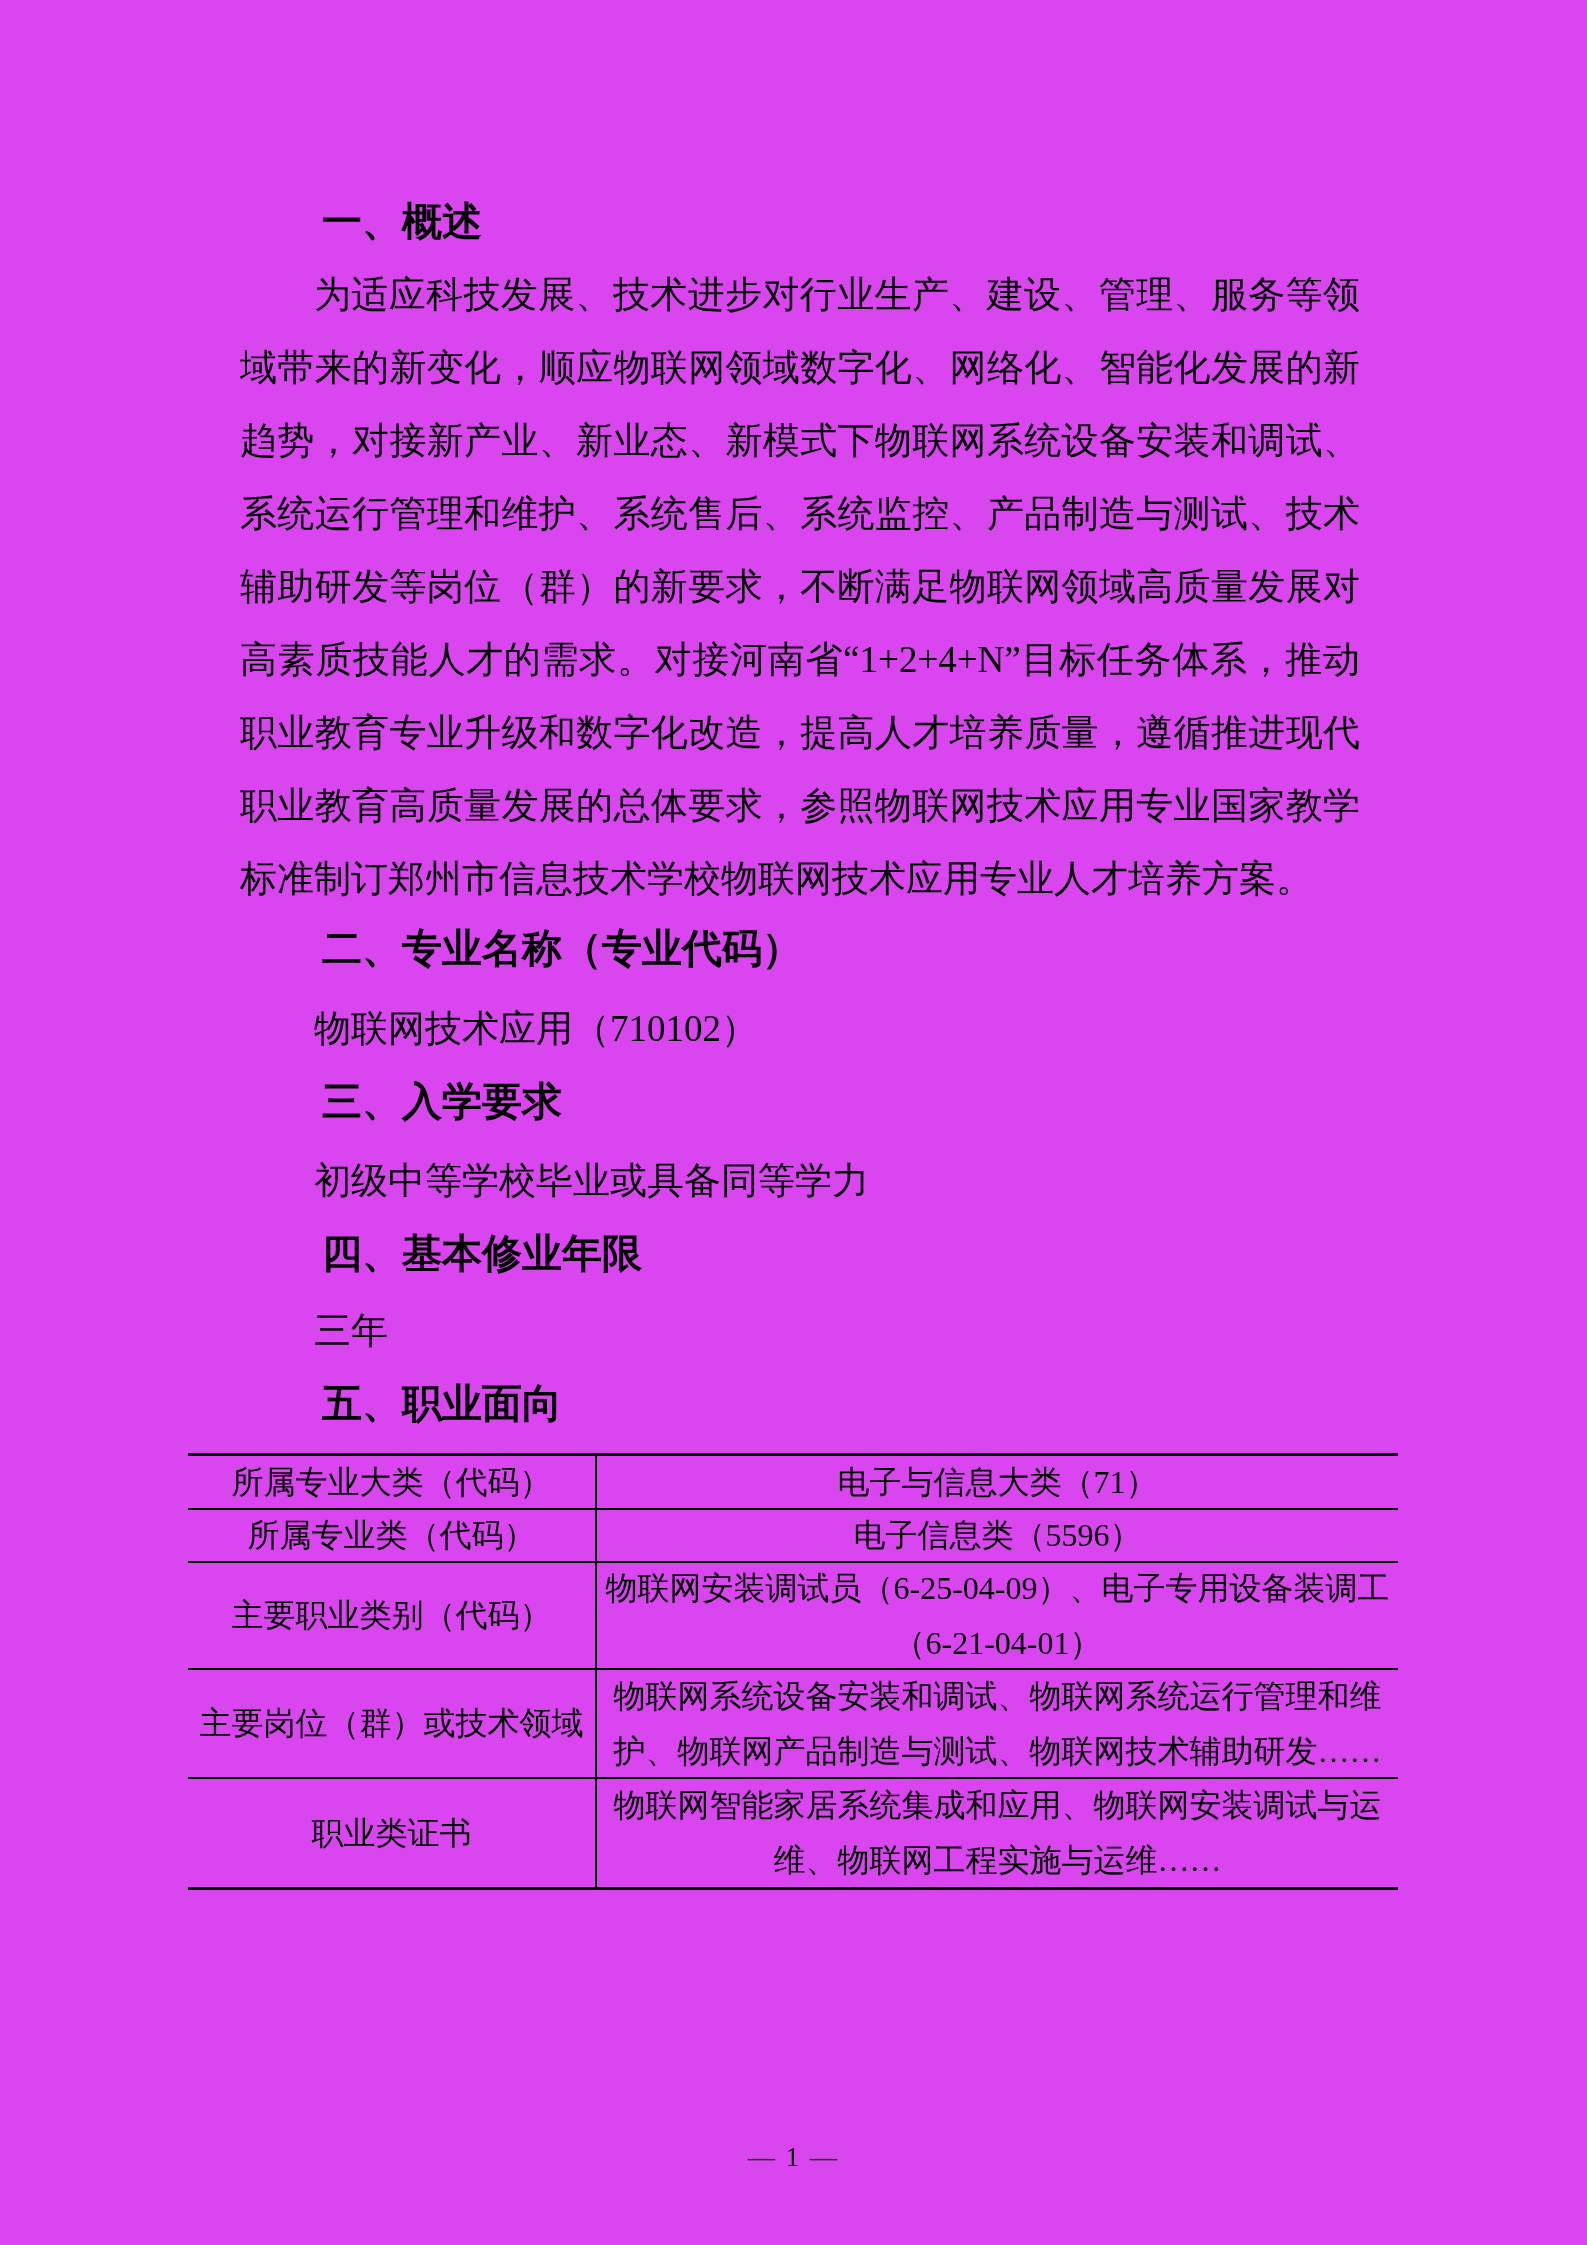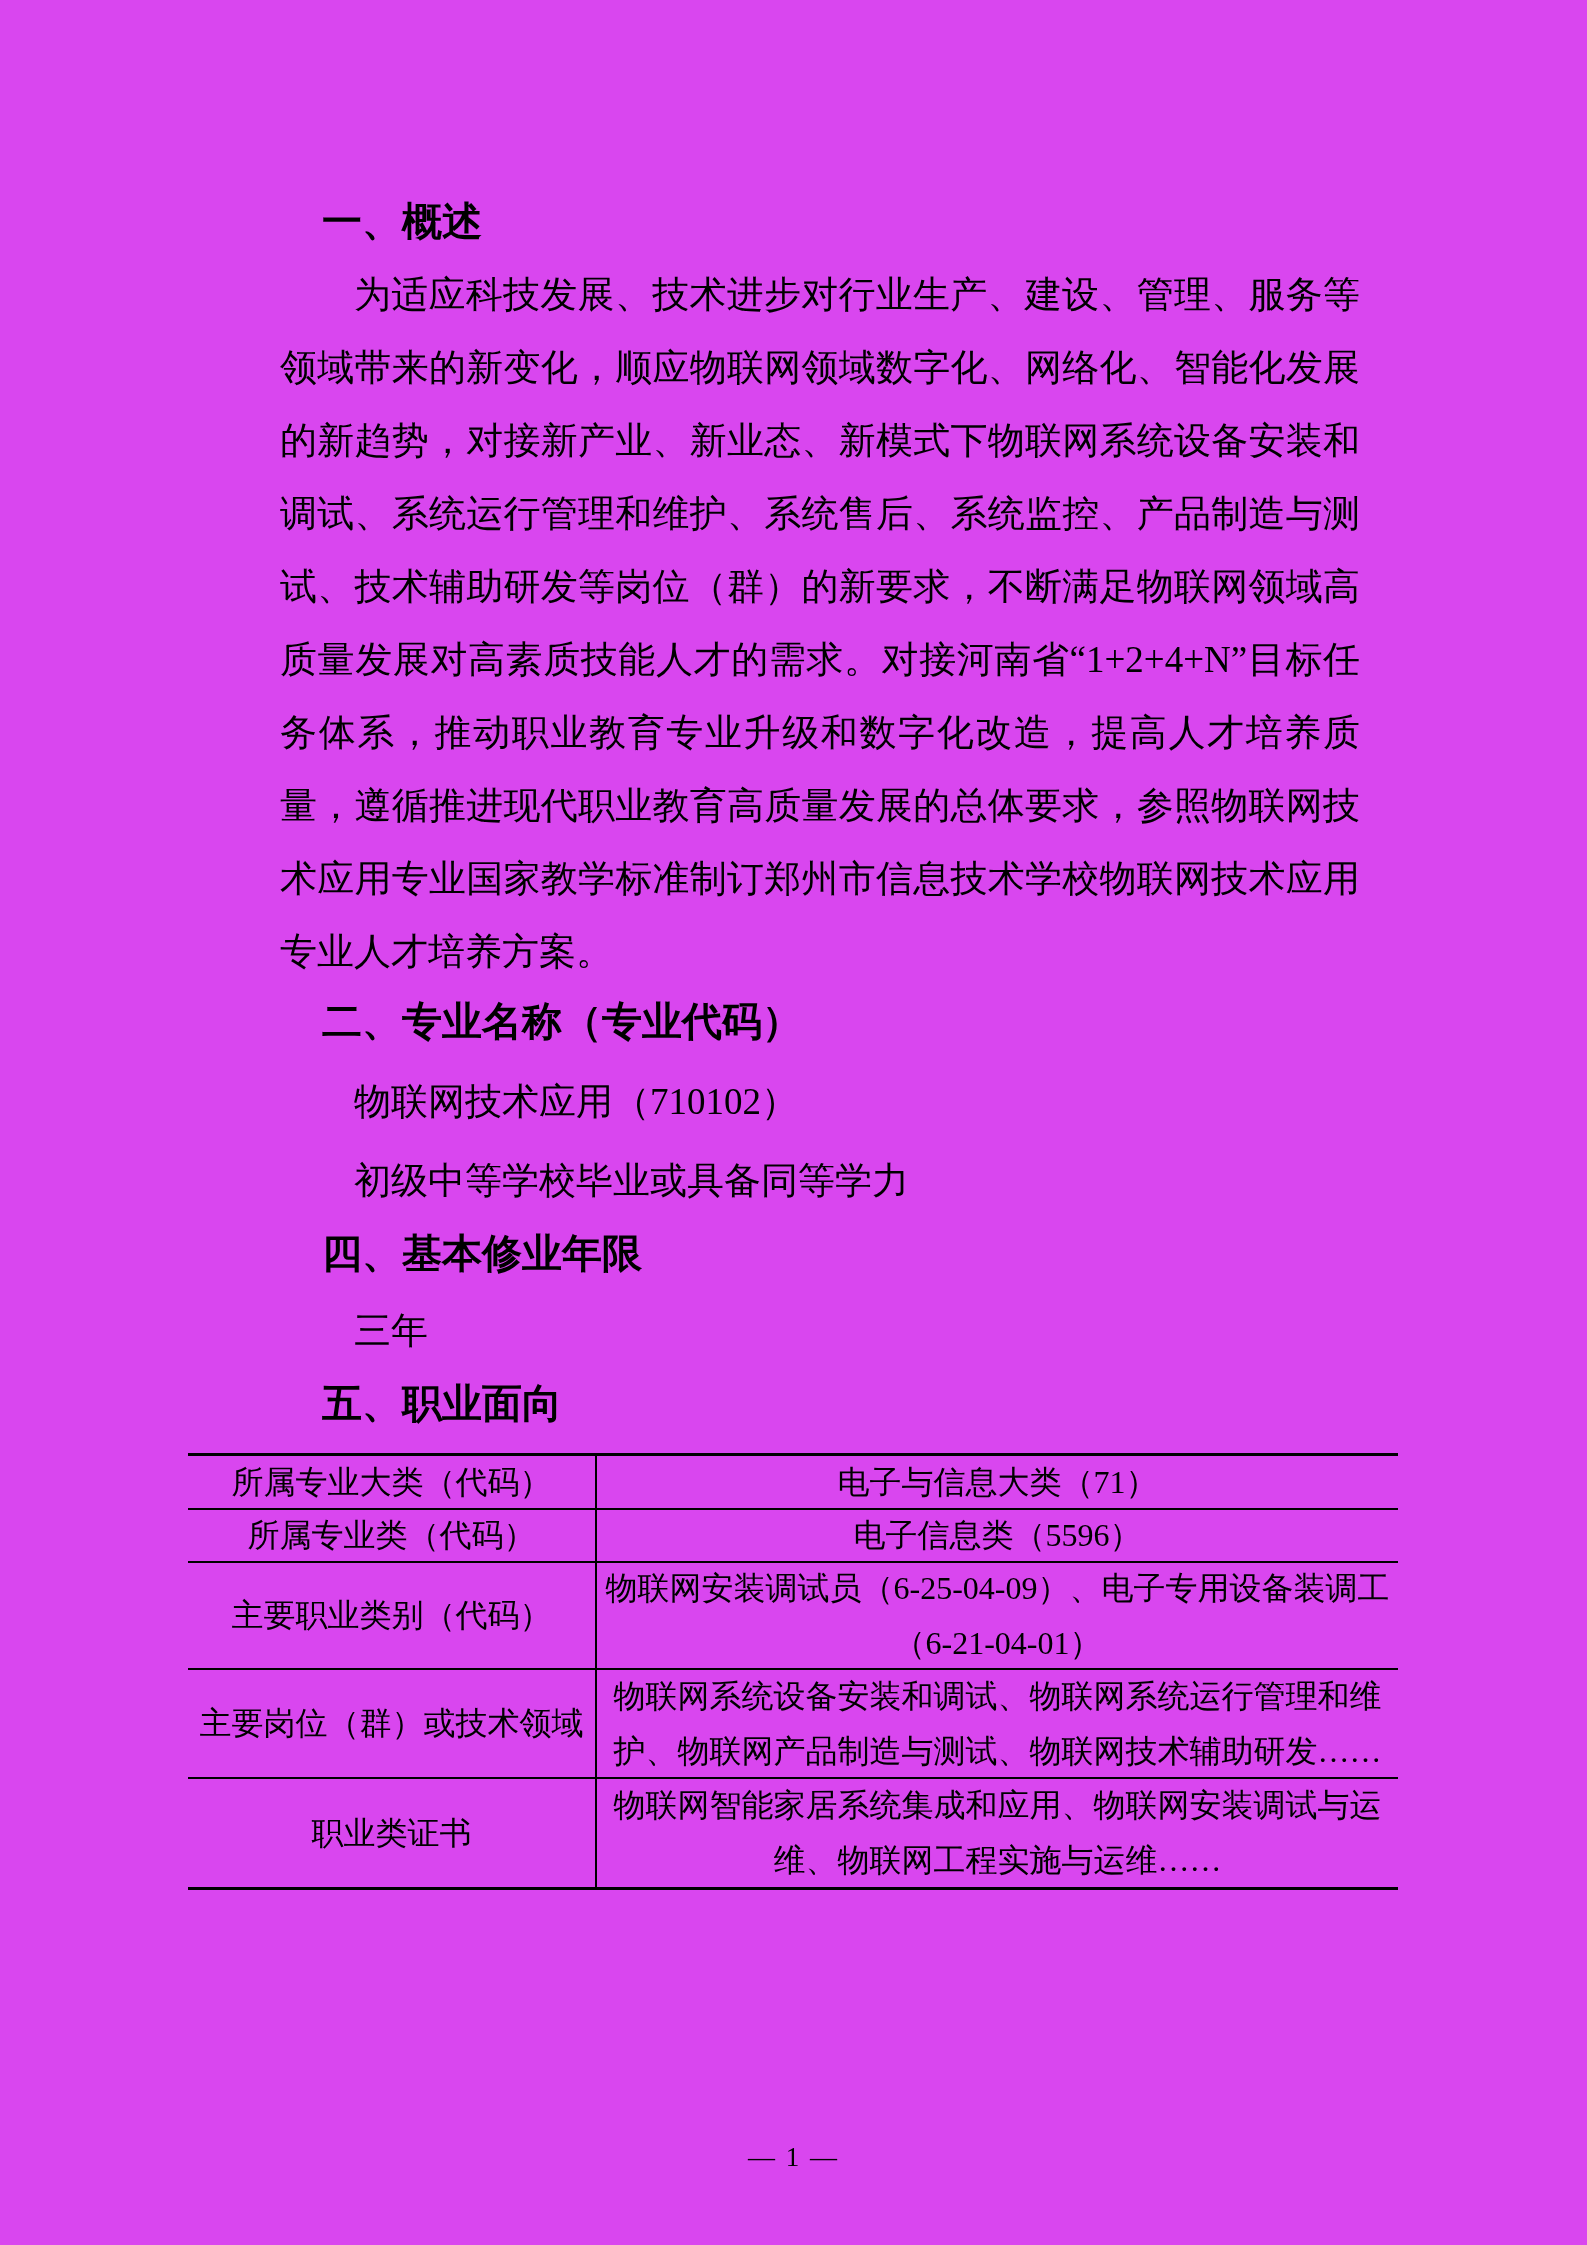--- a/index.html
+++ b/index.html
@@ -24,21 +24,20 @@
     text-indent: 82px;
     white-space: nowrap;
   }
   .body-text {
     font-size: 37px;
     line-height: 73px;
     text-indent: 74px;
     text-align: justify;
     text-justify: inter-ideograph;
     word-break: break-all;
-    margin-left: 40px;
   }
   .career-table {
     margin-left: -52px;
     margin-top: 13px;
     width: 1210px;
     border-top: 3px solid #000;
     border-bottom: 3px solid #000;
     box-sizing: border-box;
     font-size: 32px;
   }
@@ -90,20 +89,21 @@
   <div class="content">
 
     <div class="sec-heading">一、概述</div>
 
     <div class="body-text">为适应科技发展、技术进步对行业生产、建设、管理、服务等领域带来的新变化，顺应物联网领域数字化、网络化、智能化发展的新趋势，对接新产业、新业态、新模式下物联网系统设备安装和调试、系统运行管理和维护、系统售后、系统监控、产品制造与测试、技术辅助研发等岗位（群）的新要求，不断满足物联网领域高质量发展对高素质技能人才的需求。对接河南省“1+2+4+N”目标任务体系，推动职业教育专业升级和数字化改造，提高人才培养质量，遵循推进现代职业教育高质量发展的总体要求，参照物联网技术应用专业国家教学标准制订郑州市信息技术学校物联网技术应用专业人才培养方案。</div>
 
     <div class="sec-heading" style="margin-top:-3px;">二、专业名称（专业代码）</div>
 
     <div class="body-text" style="margin-top:7px;">物联网技术应用（710102）</div>
 
+    <div class="sec-heading">三、入学要求</div>
 
     <div class="body-text" style="margin-top:6px;">初级中等学校毕业或具备同等学力</div>
 
     <div class="sec-heading">四、基本修业年限</div>
 
     <div class="body-text" style="margin-top:4px;">三年</div>
 
     <div class="sec-heading">五、职业面向</div>
 
     <div class="career-table">

